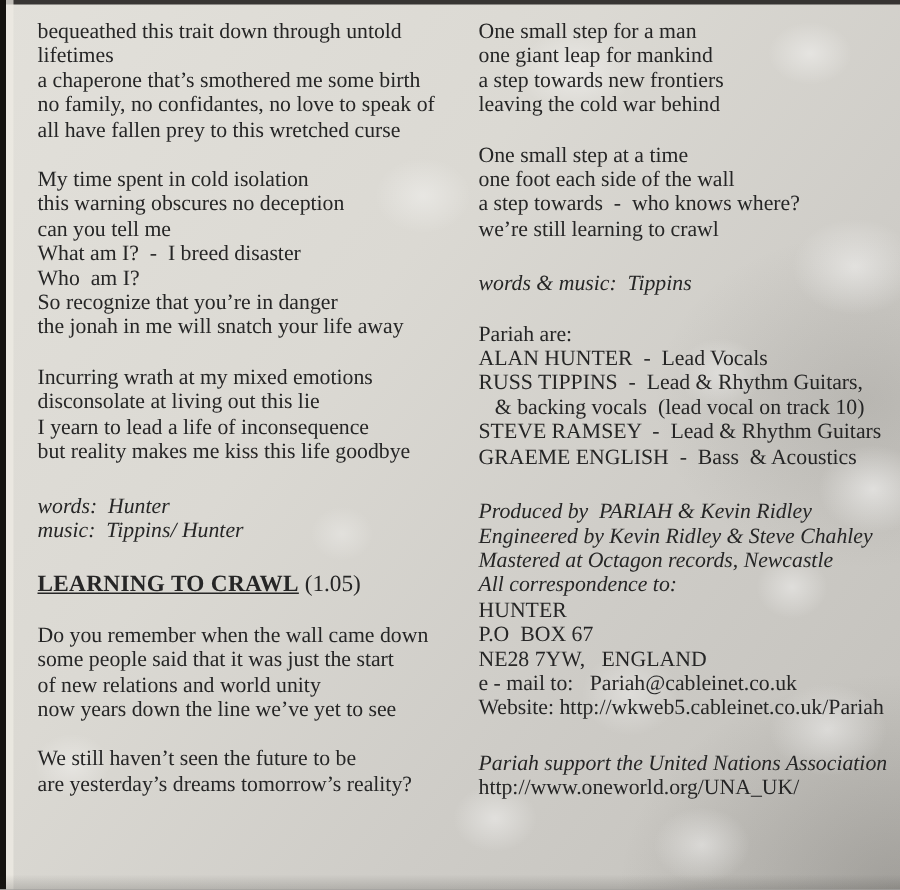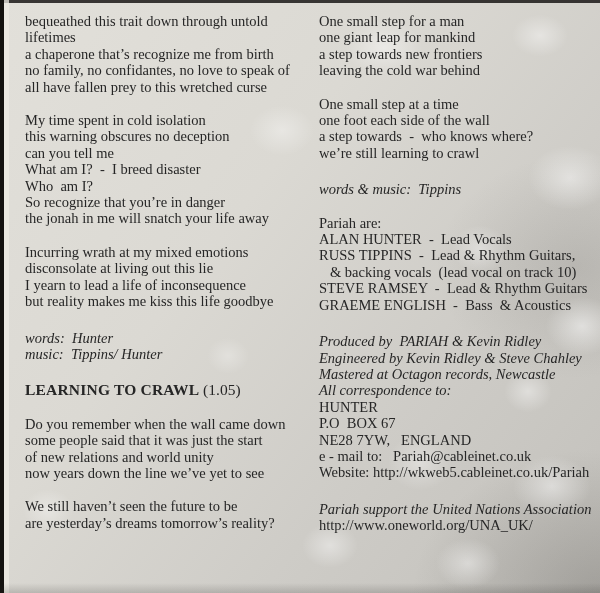--- a/index.html
+++ b/index.html
@@ -39,37 +39,37 @@
     background:linear-gradient(to bottom, rgba(0,0,0,0), rgba(40,38,35,.18));}
   
   .col{position:absolute;top:13px;font-size:14.5px;line-height:16.4px;}
   .col-left{left:25px;width:276px;}
   .col-right{left:319px;width:284px;}
   .block{margin-top:17px;}
   .block:first-child{margin-top:0;}
   .block.italic{font-style:italic;margin-top:20px;}
   .block.attached{margin-top:0;}
   .block.title{margin-top:20px;font-size:15.5px;}
-  .block.title strong{font-weight:bold;letter-spacing:.2px;}
+  .block.title strong{font-weight:bold;letter-spacing:.2px;text-decoration:underline;}
   .line{white-space:pre;}
 </style>
 </head>
 <body>
 
 <div id="page">
   <div class="edge-top"></div>
   <div class="edge-left"></div>
   <div class="edge-left-paper"></div>
   <div class="edge-bottom"></div>
 
   <div class="col col-left">
       <div class="block normal">
         <div class="line">bequeathed this trait down through untold</div>
         <div class="line">lifetimes</div>
-        <div class="line">a chaperone that’s recognize me from birth</div>
+        <div class="line">a chaperone that’s smothered me some birth</div>
         <div class="line">no family, no confidantes, no love to speak of</div>
         <div class="line">all have fallen prey to this wretched curse</div>
       </div>
       <div class="block normal">
         <div class="line">My time spent in cold isolation</div>
         <div class="line">this warning obscures no deception</div>
         <div class="line">can you tell me</div>
         <div class="line">What am I?  -  I breed disaster</div>
         <div class="line">Who  am I?</div>
         <div class="line">So recognize that you’re in danger</div>

